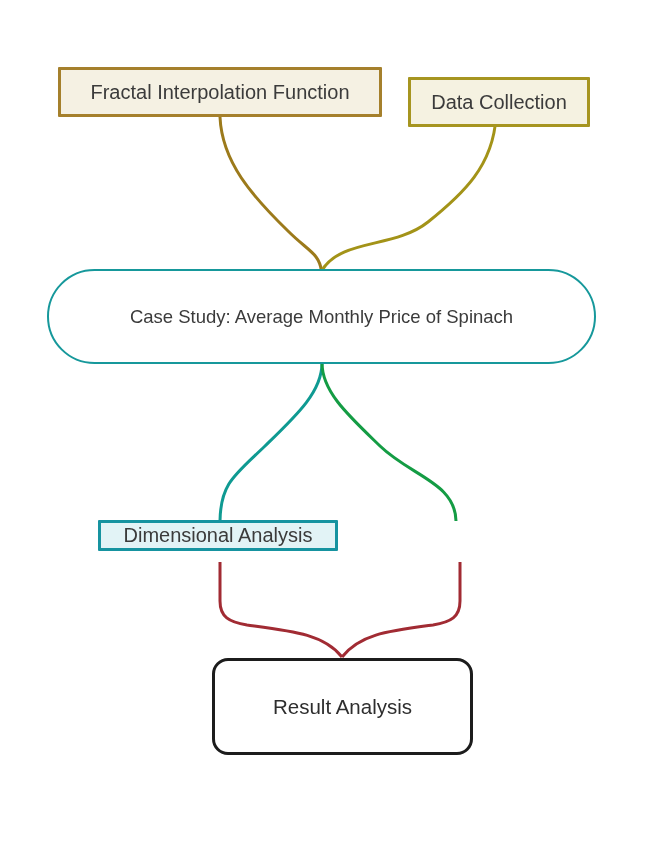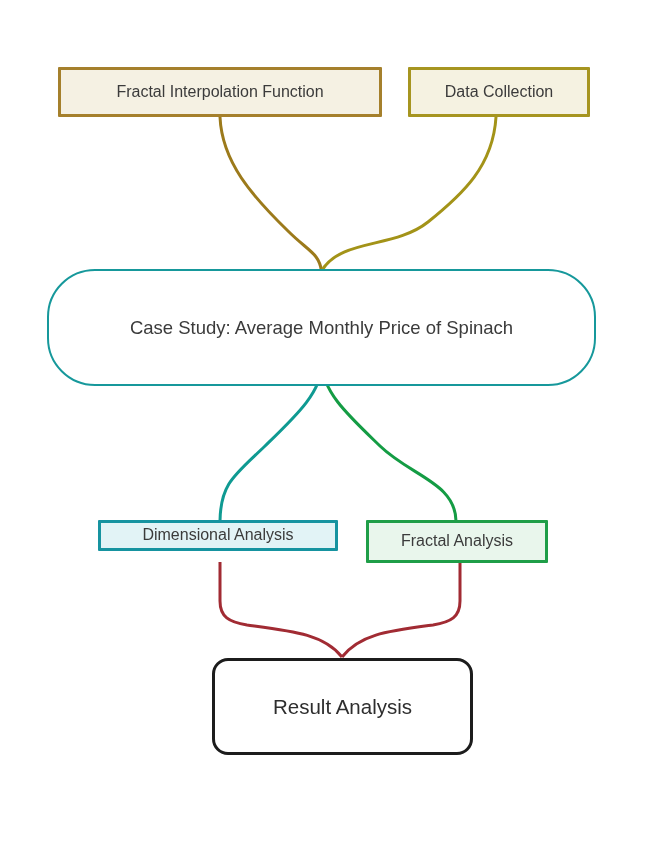--- a/index.html
+++ b/index.html
@@ -17,21 +17,21 @@
     display:flex;align-items:center;justify-content:center;
     text-align:center;
     background:#fff;
     border:3px solid #000;
     line-height:1.15;
   }
   .node .label{display:block;padding:0 8px;}
   .rect{border-radius:1px;}
   .stadium{border-radius:48px;border-width:2.5px;}
   .rounded{border-radius:16px;}
-  .fs-box{font-size:16px;}
+  .fs-box{font-size:20px;}
   .fs-pill{font-size:18.5px;}
   .fs-result{font-size:20.5px;}
 </style>
 </head>
 <body>
 
 <div class="canvas">
 
   <svg class="edges" width="665" height="841" viewBox="0 0 665 841">
     <path d="M 220 117 C 222 162 252 196 288 231 C 308 251 319 253 321.5 271" fill="none" stroke-width="3" stroke="#9c7a1b"></path>
@@ -39,33 +39,30 @@
     <path d="M 322 363 C 322 392 296 416 265 446 C 235 475 220.5 483 220 521" fill="none" stroke-width="3" stroke="#0f9a92"></path>
     <path d="M 322 363 C 322 392 349 416 380 446 C 411 476 455.5 483 456 521" fill="none" stroke-width="3" stroke="#149c44"></path>
     <path d="M 220 562 L 220 601 C 220 617 229 622 247 625 C 292 631 324 634 342 657" fill="none" stroke-width="3" stroke="#a12b33"></path>
     <path d="M 460 562 L 460 601 C 460 617 451 622 433 625 C 388 631 360 634 342 657" fill="none" stroke-width="3" stroke="#a12b33"></path>
   </svg>
 
   <div class="node rect fs-box" style="left: 58px; top: 67px; width: 324px; height: 50px; background-color: rgb(245, 241, 227); border-color: rgb(165, 128, 44); color: rgb(59, 59, 59);">
     <span class="label">Fractal Interpolation Function</span>
   </div>
 
-  <div class="node rect fs-box" style="left: 408px; top: 67px; width: 182px; height: 50px; background-color: rgb(245, 242, 225); border-color: rgb(166, 149, 32); color: rgb(59, 59, 59);">
+  <div class="node rect fs-box" style="left: 408px; top: 77px; width: 182px; height: 50px; background-color: rgb(245, 242, 225); border-color: rgb(166, 149, 32); color: rgb(59, 59, 59);">
     <span class="label">Data Collection</span>
   </div>
 
-  <div class="node stadium fs-pill" style="left: 47px; top: 269px; width: 549px; height: 117px; background-color: rgb(255, 255, 255); border-color: rgb(22, 152, 155); color: rgb(59, 59, 59);">
+  <div class="node stadium fs-pill" style="left: 47px; top: 269px; width: 549px; height: 95px; background-color: rgb(255, 255, 255); border-color: rgb(22, 152, 155); color: rgb(59, 59, 59);">
     <span class="label">Case Study: Average Monthly Price of Spinach</span>
   </div>
 
   <div class="node rect fs-box" style="left: 98px; top: 520px; width: 240px; height: 31px; background-color: rgb(226, 243, 246); border-color: rgb(22, 147, 160); color: rgb(59, 59, 59);">
     <span class="label">Dimensional Analysis</span>
   </div>
 
-  <div class="node rect fs-box" style="left: 366px; top: 520px; width: 182px; height: 43px; background-color: rgb(233, 246, 236); border-color: rgb(31, 158, 72); color: rgb(59, 59, 59);">
-    <span class="label">Fractal Analysis</span>
-  </div>
 
   <div class="node rounded fs-result" style="left: 212px; top: 658px; width: 261px; height: 97px; background-color: rgb(255, 255, 255); border-color: rgb(28, 28, 28); color: rgb(46, 46, 46); border-radius: 16px;">
     <span class="label">Result Analysis</span>
   </div>
 
 </div>
 
 </body></html>

